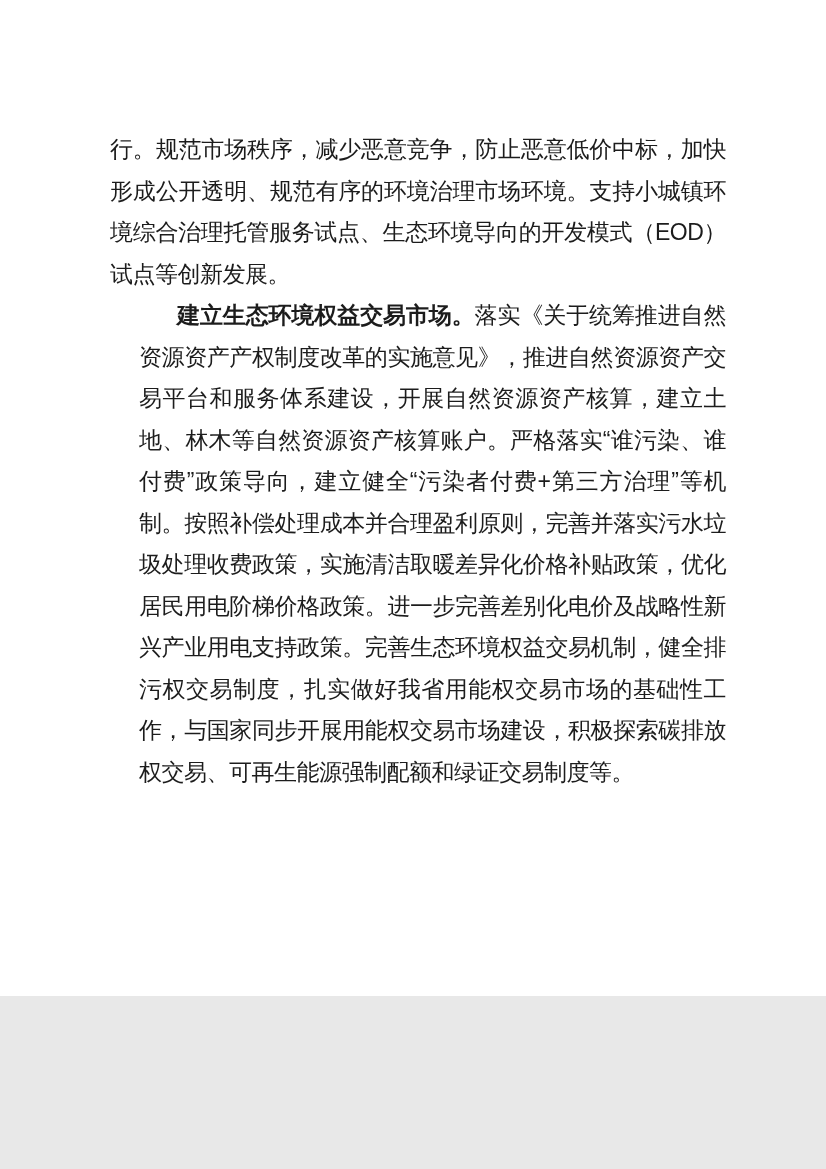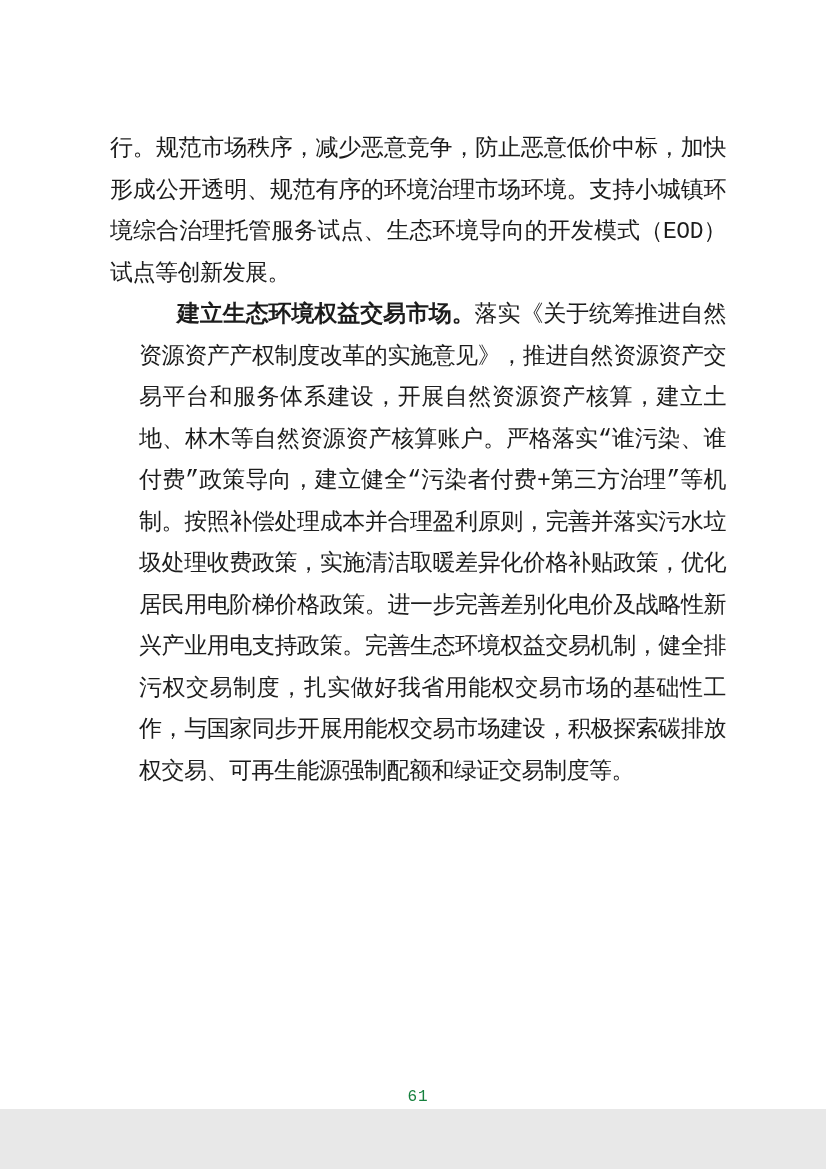--- a/index.html
+++ b/index.html
@@ -5,24 +5,24 @@
   html, body {
     margin: 0;
     padding: 0;
     width: 826px;
     height: 1169px;
     background: #e8e8e8;
   }
   .page {
     position: relative;
     width: 826px;
-    height: 1109px;
+    height: 996px;
     background: #ffffff;
     overflow: hidden;
-    font-family: Liberation Mono, monospace;
+    font-family: Liberation Sans, sans-serif;
     color: #1c1c1c;
   }
   .content {
     position: absolute;
     left: 110px;
     top: 129px;
     width: 616px;
     font-size: 23px;
     line-height: 41.5px;
     letter-spacing: -0.5px;

